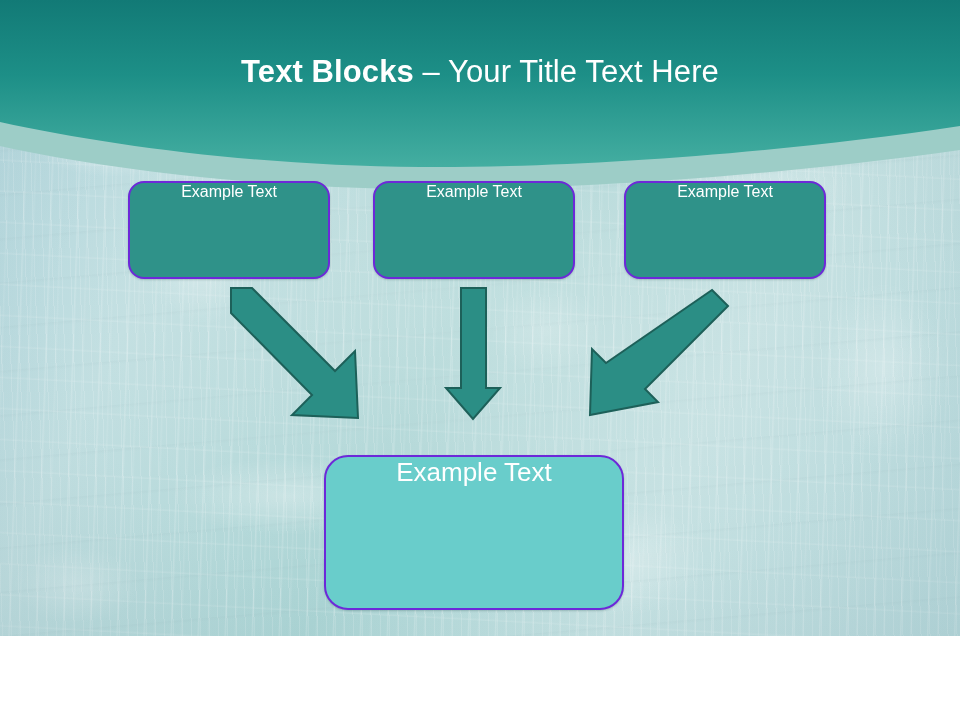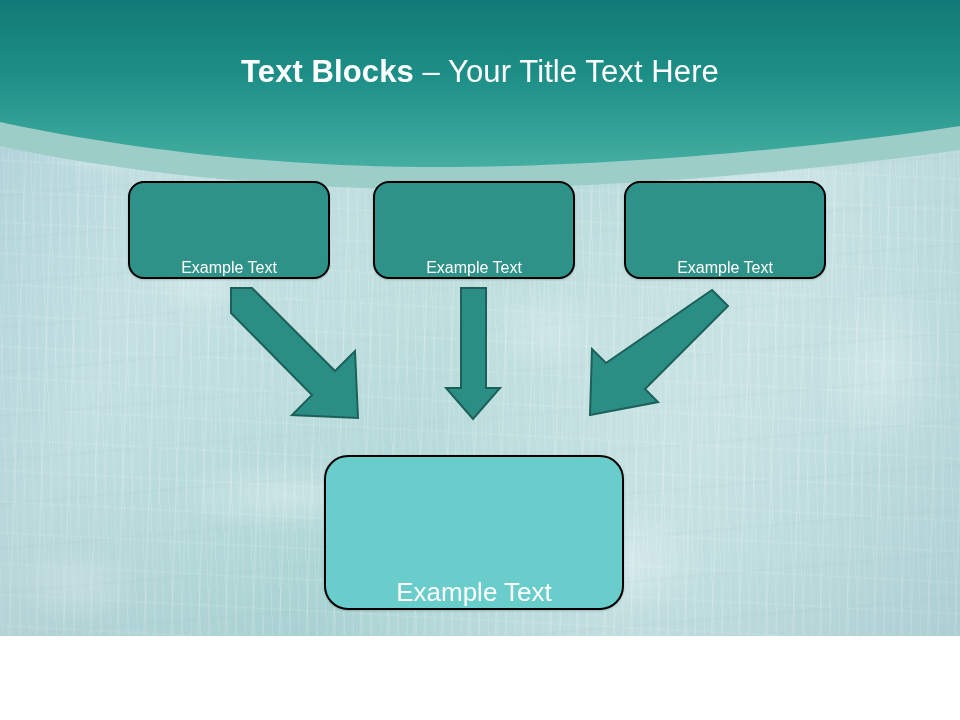--- a/index.html
+++ b/index.html
@@ -99,23 +99,23 @@
     white-space: nowrap;
   }
   .slide-title .t-strong { font-weight: 700; }
   .slide-title .t-light  { font-weight: 400; }
 
   
   .tbox {
     position: absolute;
     box-sizing: border-box;
     display: flex;
-    align-items: flex-end;
+    align-items: flex-start;
     justify-content: center;
-    border: 2px solid #000000;
+    border: 2px solid #6d28d9;
     border-radius: 16px;
     color: #ffffff;
     text-align: center;
     box-shadow: 0 1px 2px rgba(30,70,70,.25);
   }
   .tbox-top {
     width: 202px;
     height: 98px;
     top: 181px;
     background: #2f9289;

